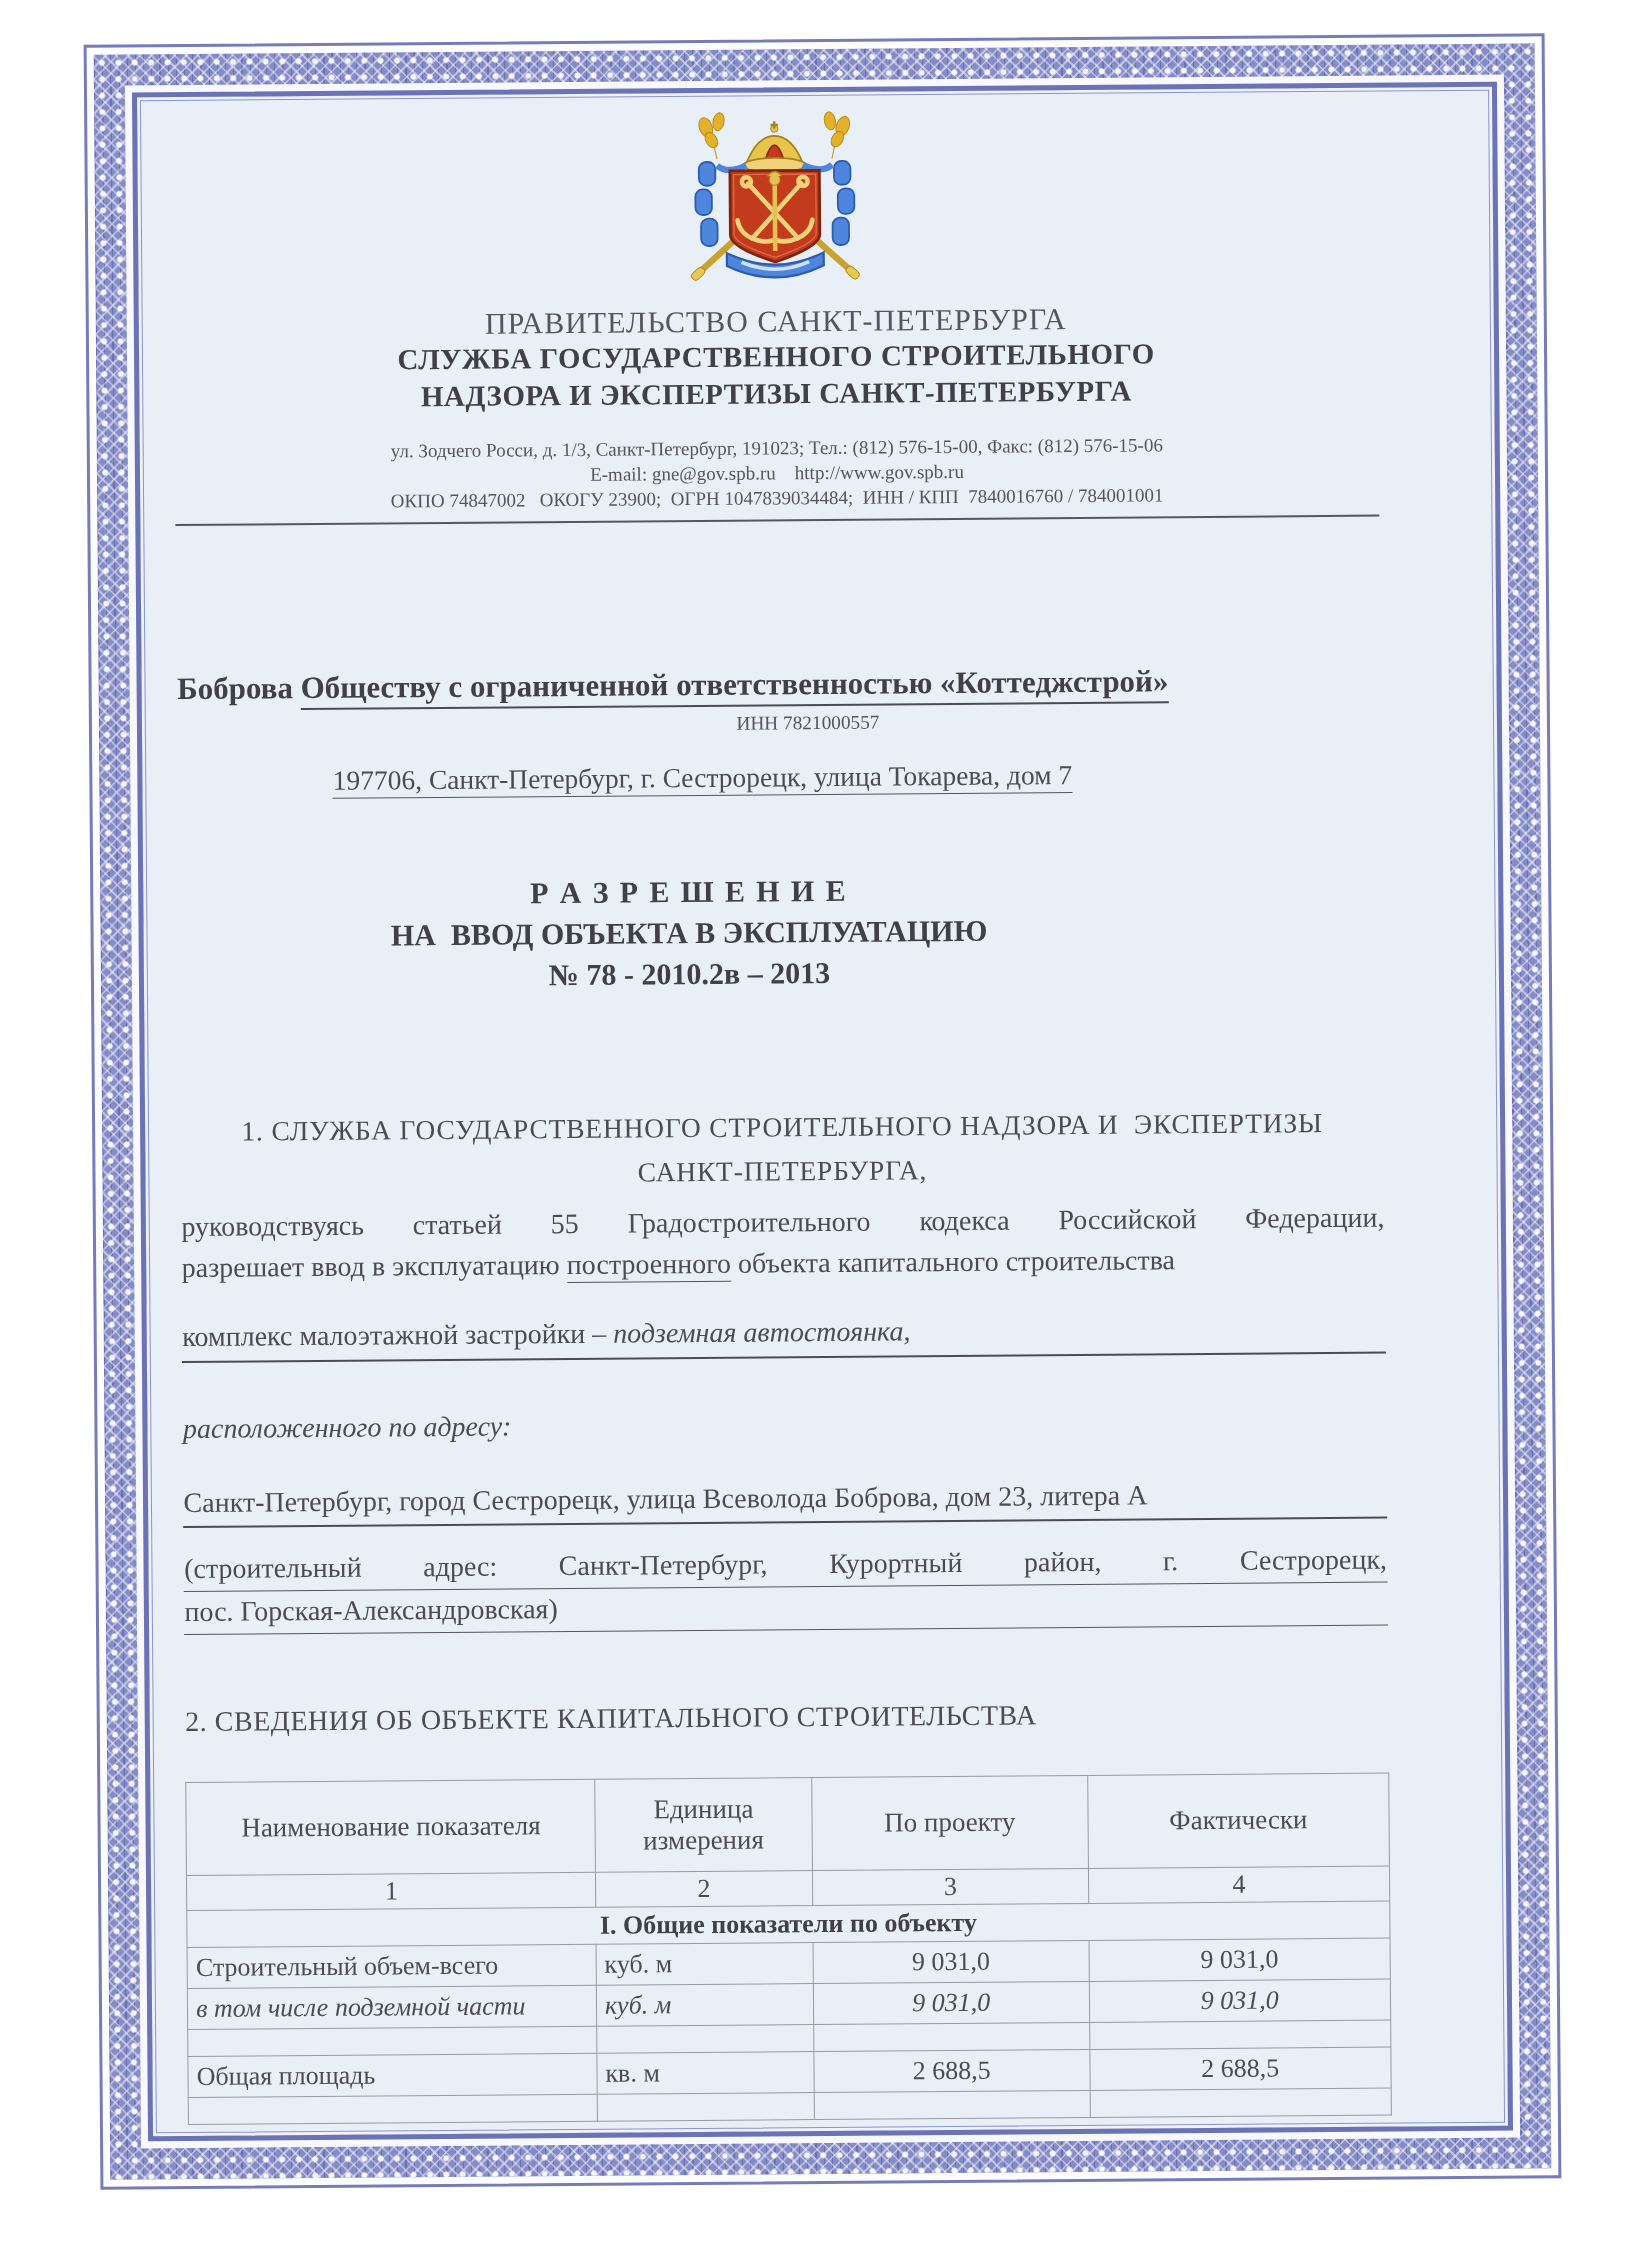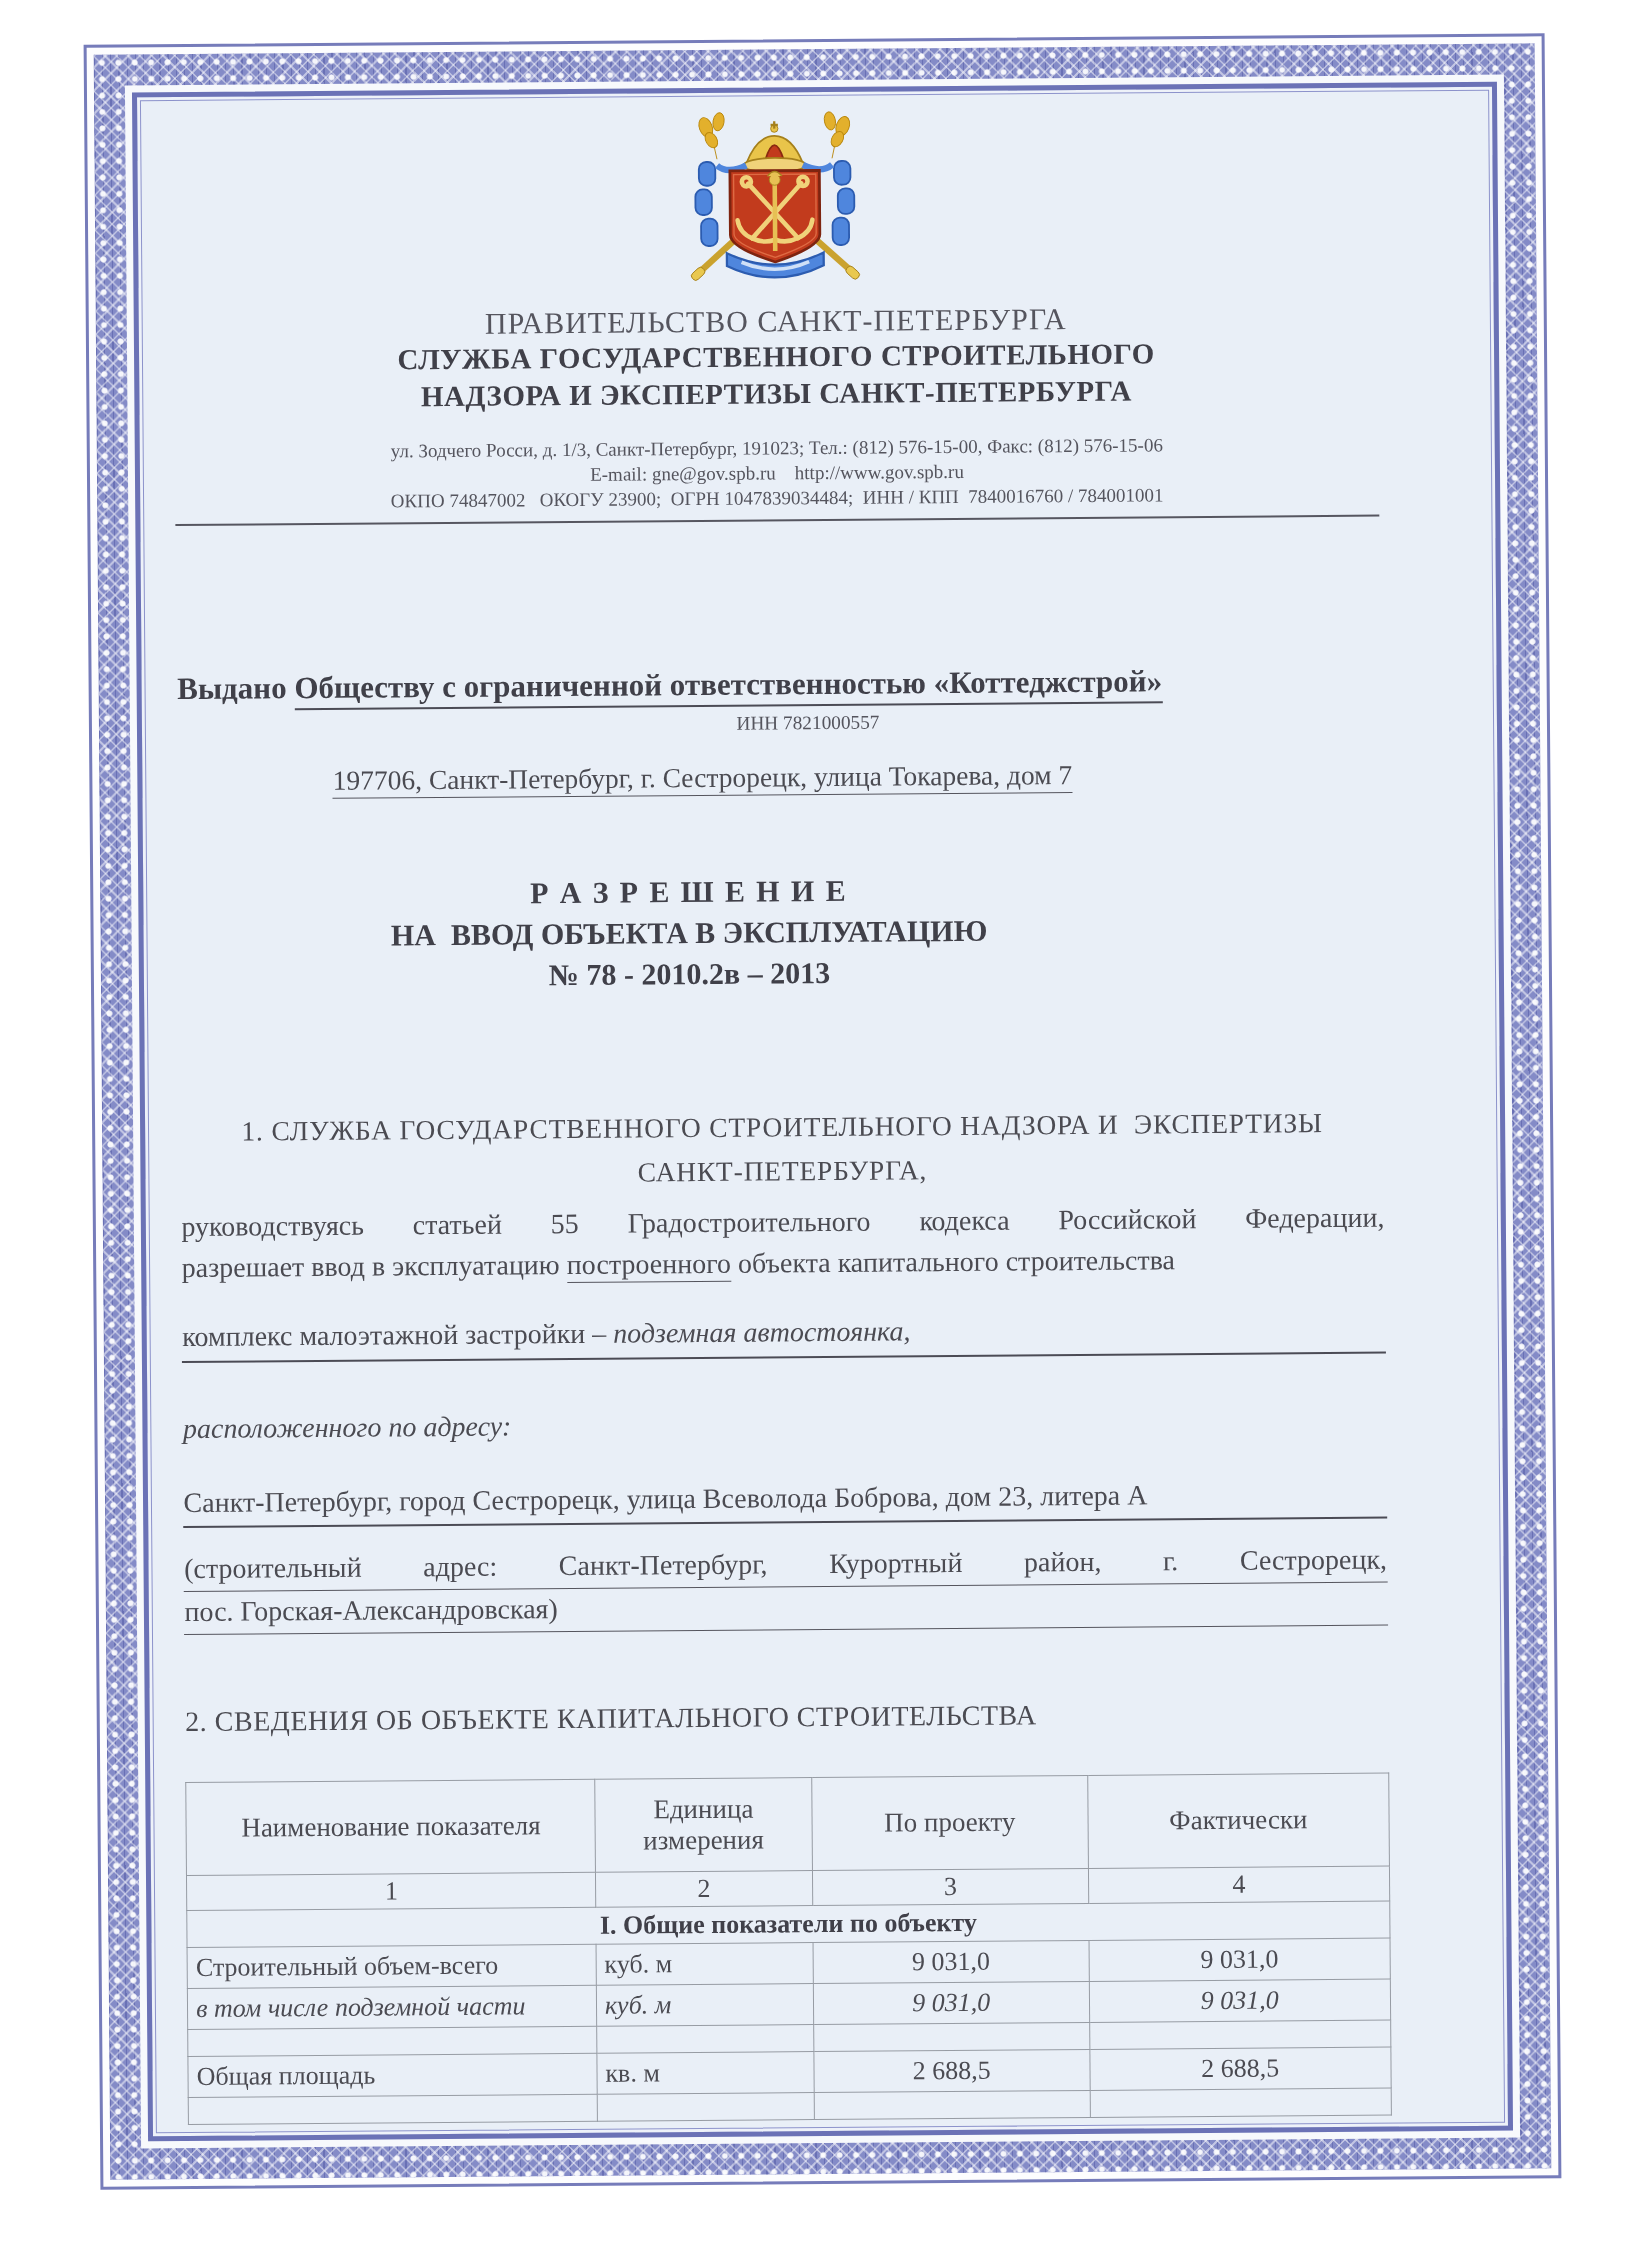--- a/index.html
+++ b/index.html
@@ -140,21 +140,21 @@
           <div class="center service-name">СЛУЖБА ГОСУДАРСТВЕННОГО СТРОИТЕЛЬНОГО</div>
           <div class="center service-name">НАДЗОРА И ЭКСПЕРТИЗЫ САНКТ-ПЕТЕРБУРГА</div>
           <div class="contact center">
             <div class="pre">ул. Зодчего Росси, д. 1/3, Санкт-Петербург, 191023; Тел.: (812) 576-15-00, Факс: (812) 576-15-06</div>
             <div class="pre">E-mail: gne@gov.spb.ru    http://www.gov.spb.ru</div>
             <div class="pre">ОКПО 74847002   ОКОГУ 23900;  ОГРН 1047839034484;  ИНН / КПП  7840016760 / 784001001</div>
           </div>
           <hr class="header-rule">
 
           <div class="issued">
-            <span>Выдано</span>
+            <span>Боброва</span>
             <span class="u-heavy">Обществу с ограниченной ответственностью «Коттеджстрой»</span>
           </div>
           <div class="center inn-line">ИНН 7821000557</div>
           <div class="center recipient-address">
             <span class="u-thin">197706, Санкт-Петербург, г. Сестрорецк, улица Токарева, дом 7</span>
           </div>
 
           <div class="center permit-block">
             <div class="permit-title pre">Р А З Р Е Ш Е Н И Е</div>
             <div class="pre">НА  ВВОД ОБЪЕКТА В ЭКСПЛУАТАЦИЮ</div>

